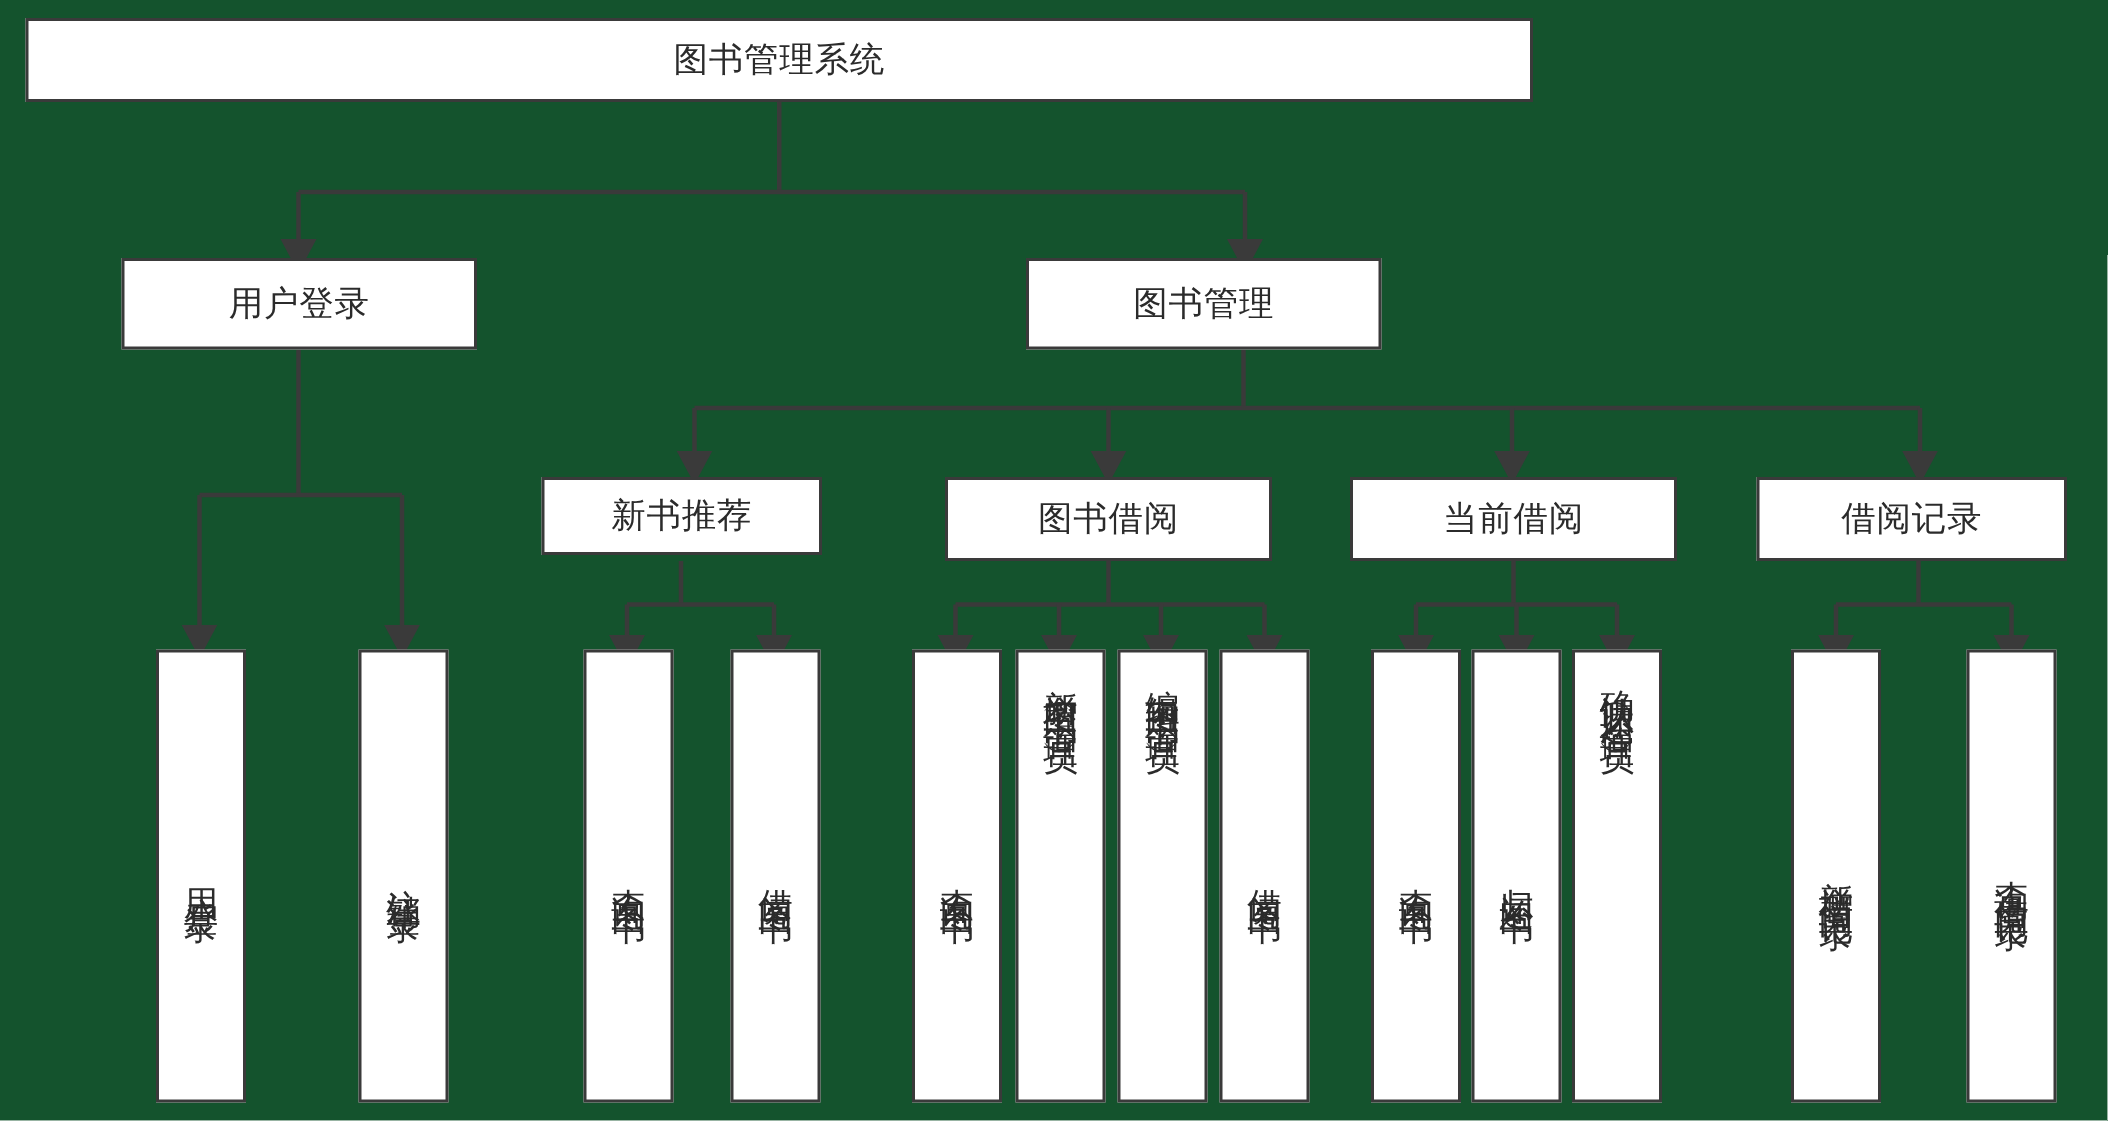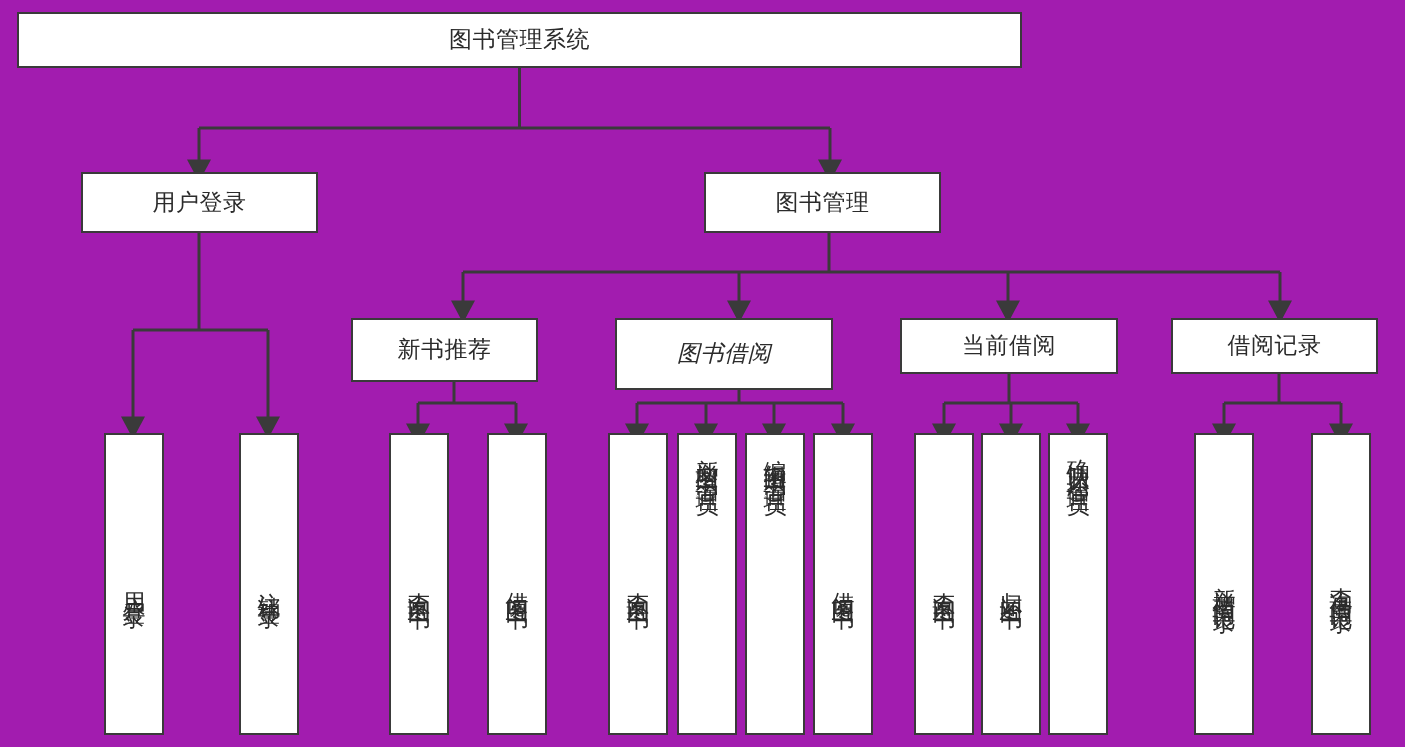--- a/index.html
+++ b/index.html
@@ -7,21 +7,21 @@
     padding: 0;
     background: #ffffff;
   }
   body {
     font-family: "Liberation Sans", "DejaVu Sans", sans-serif;
   }
   #canvas {
     position: relative;
     width: 1405px;
     height: 747px;
-    background: #a21caf;
+    background: #14532d;
     overflow: hidden;
   }
   svg.edges {
     position: absolute;
     left: 0;
     top: 0;
     width: 1405px;
     height: 747px;
     pointer-events: none;
   }
@@ -128,28 +128,28 @@
     </g>
   </svg>
 
   <div class="node" style="left:17px; top:12px; width:1005px; height:56px;">
     <span class="label">图书管理系统</span>
   </div>
 
   <div class="node" style="left:81px; top:172px; width:237px; height:61px;">
     <span class="label">用户登录</span>
   </div>
-  <div class="node" style="left:704px; top:172px; width:237px; height:61px;">
+  <div class="node" style="left:684px; top:172px; width:237px; height:61px;">
     <span class="label">图书管理</span>
   </div>
 
-  <div class="node" style="left:351px; top:318px; width:187px; height:64px;">
+  <div class="node" style="left:361px; top:318px; width:187px; height:52px;">
     <span class="label">新书推荐</span>
   </div>
-  <div class="node" style="left:615px; top:318px; width:218px; height:72px;font-style:italic;">
+  <div class="node" style="left:630px; top:318px; width:218px; height:56px;">
     <span class="label">图书借阅</span>
   </div>
   <div class="node" style="left:900px; top:318px; width:218px; height:56px;align-items:center;">
     <span class="label">当前借阅</span>
   </div>
   <div class="node" style="left:1171px; top:318px; width:207px; height:56px;">
     <span class="label">借阅记录</span>
   </div>
 
   <div class="node vertical" style="left:104px; top:433px; width:60px; height:302px;">

